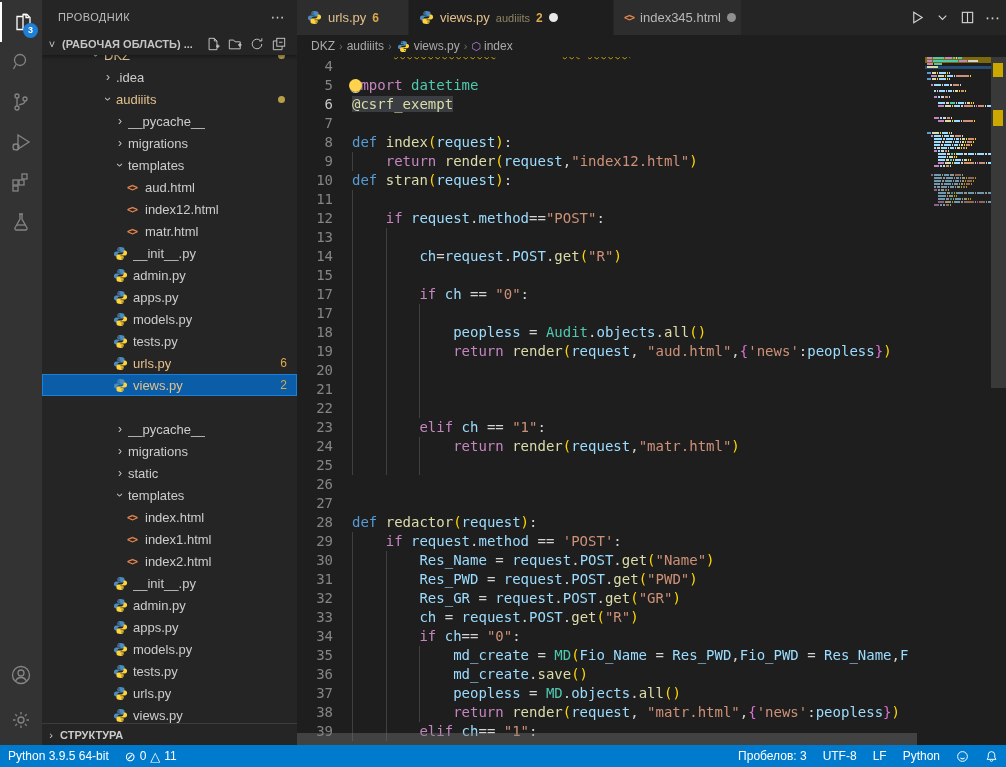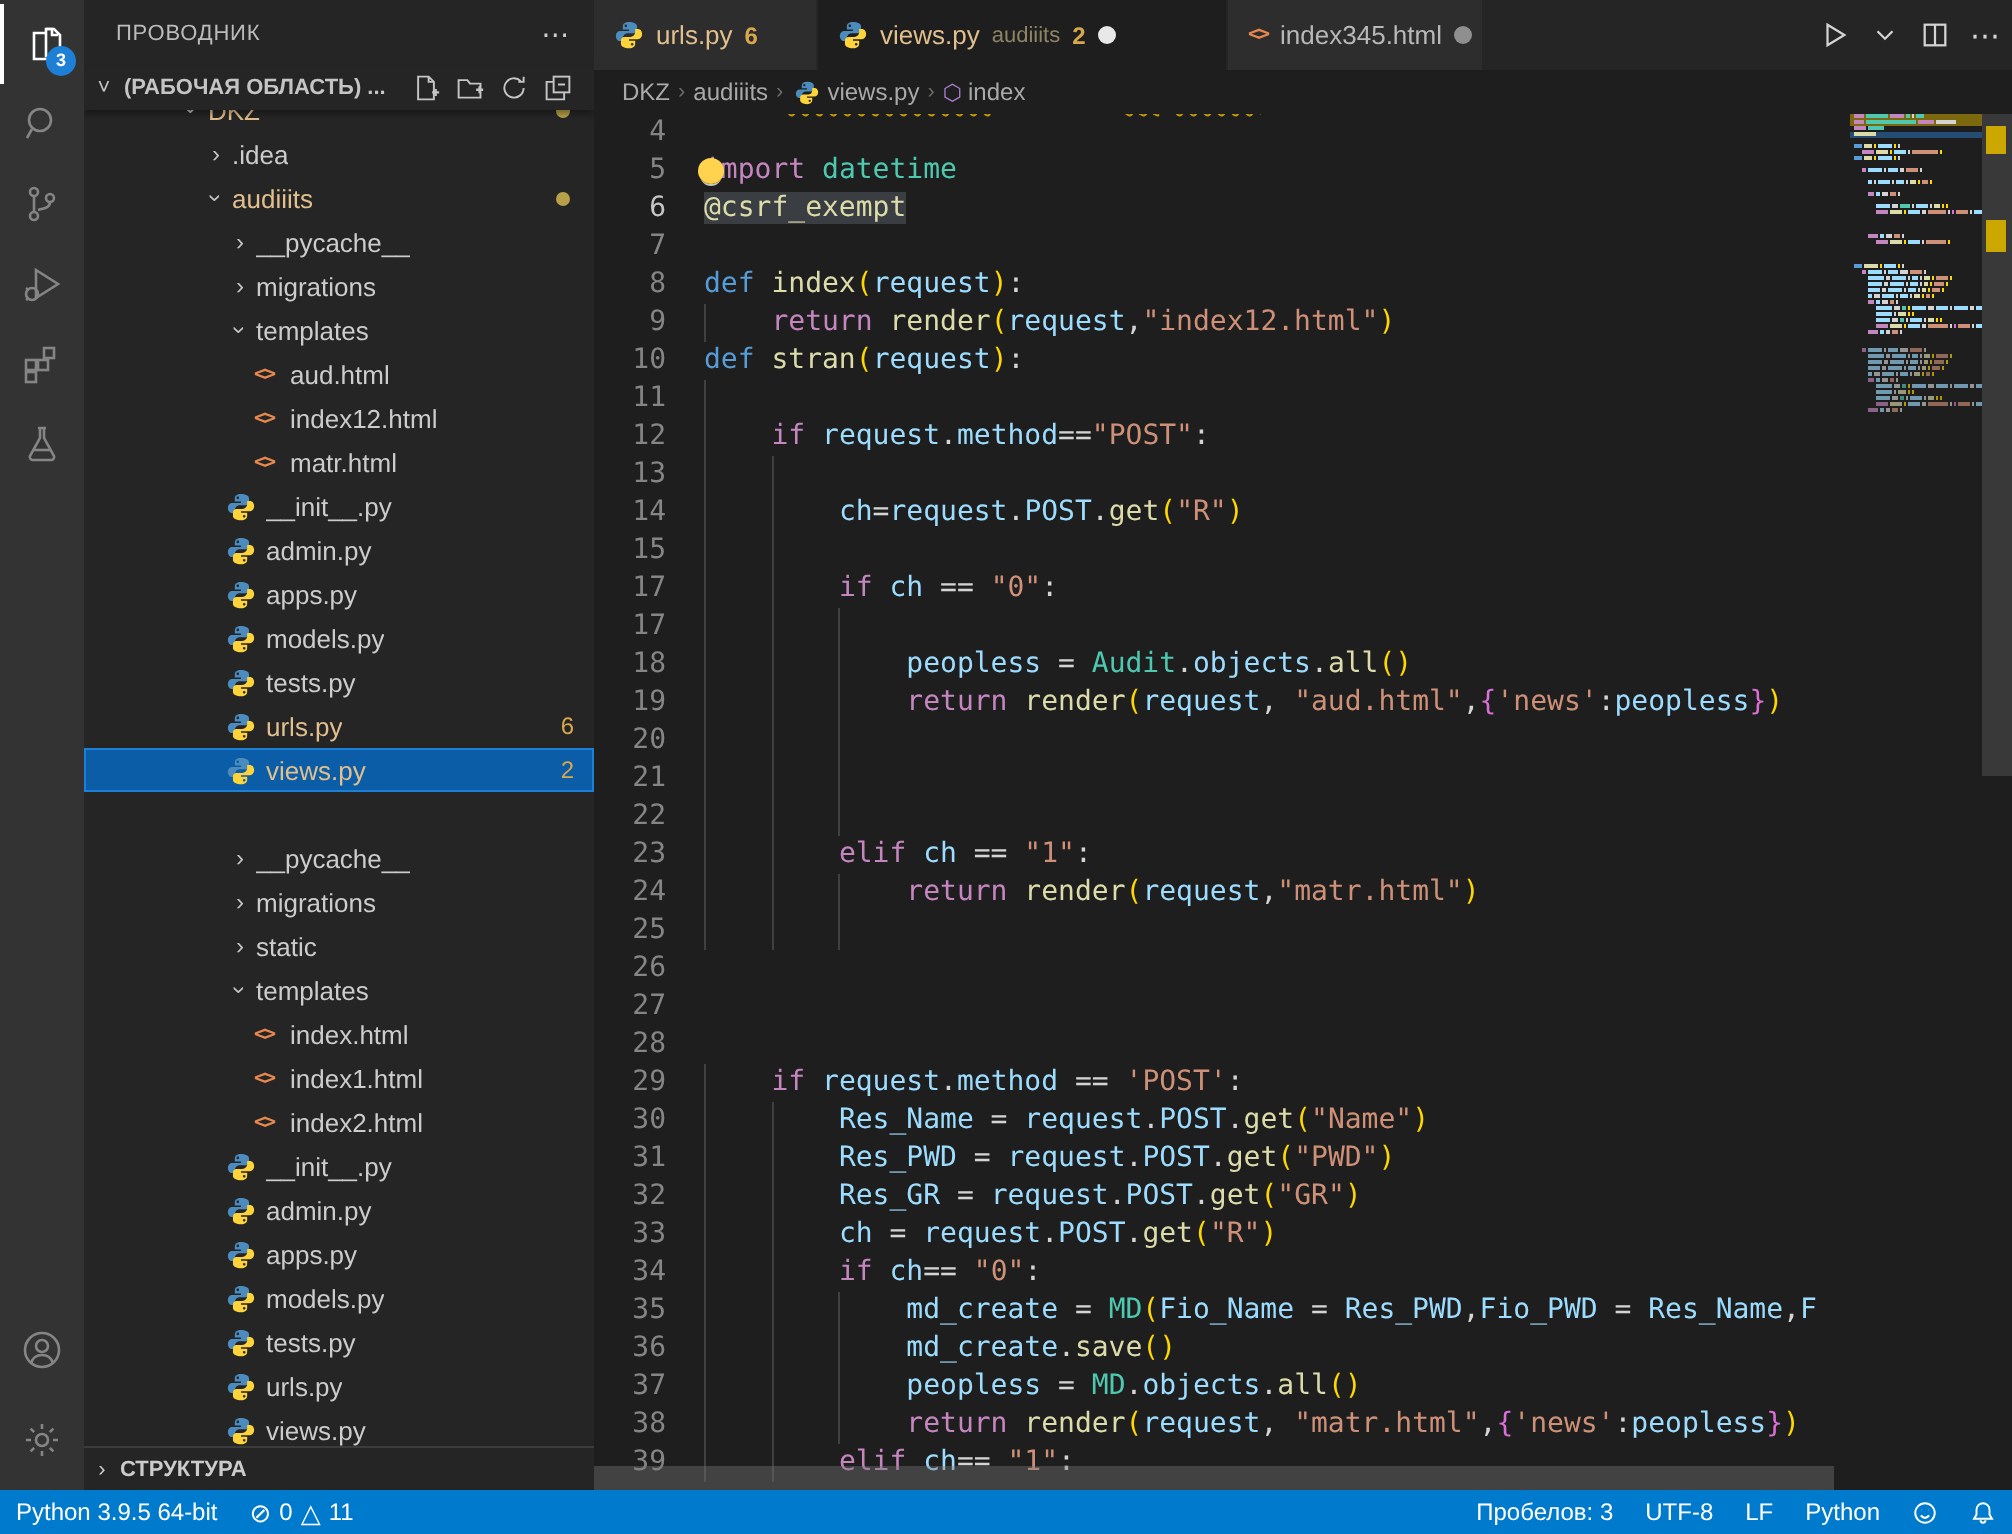--- a/index.html
+++ b/index.html
@@ -440,21 +440,21 @@
         <div class="cl" style="top: 273px;"><span class="gut">18</span><span class="guide" style="left:55px"></span><span class="guide" style="left:88.72px"></span><span class="guide" style="left:122.44px"></span><span class="txt" style="padding-left:101.16px"><span class="tk-v">peopless</span><span class="tk-p"> = </span><span class="tk-c">Audit</span><span class="tk-p">.</span><span class="tk-v">objects</span><span class="tk-p">.</span><span class="tk-f">all</span><span class="tk-b">(</span><span class="tk-b">)</span></span></div>
         <div class="cl" style="top: 292px;"><span class="gut">19</span><span class="guide" style="left:55px"></span><span class="guide" style="left:88.72px"></span><span class="guide" style="left:122.44px"></span><span class="txt" style="padding-left:101.16px"><span class="tk-k">return </span><span class="tk-f">render</span><span class="tk-b">(</span><span class="tk-v">request</span><span class="tk-p">, </span><span class="tk-s">"aud.html"</span><span class="tk-p">,</span><span class="tk-B">{</span><span class="tk-s">'news'</span><span class="tk-p">:</span><span class="tk-v">peopless</span><span class="tk-B">}</span><span class="tk-b">)</span></span></div>
         <div class="cl" style="top: 311px;"><span class="gut">20</span><span class="guide" style="left:55px"></span><span class="guide" style="left:88.72px"></span><span class="guide" style="left:122.44px"></span><span class="txt" style="padding-left:0px"></span></div>
         <div class="cl" style="top: 330px;"><span class="gut">21</span><span class="guide" style="left:55px"></span><span class="guide" style="left:88.72px"></span><span class="guide" style="left:122.44px"></span><span class="txt" style="padding-left:0px"></span></div>
         <div class="cl" style="top: 349px;"><span class="gut">22</span><span class="guide" style="left:55px"></span><span class="guide" style="left:88.72px"></span><span class="guide" style="left:122.44px"></span><span class="txt" style="padding-left:0px"></span></div>
         <div class="cl" style="top: 368px;"><span class="gut">23</span><span class="guide" style="left:55px"></span><span class="guide" style="left:88.72px"></span><span class="txt" style="padding-left:67.44px"><span class="tk-k">elif </span><span class="tk-v">ch</span><span class="tk-p"> == </span><span class="tk-s">"1"</span><span class="tk-p">:</span></span></div>
         <div class="cl" style="top: 387px;"><span class="gut">24</span><span class="guide" style="left:55px"></span><span class="guide" style="left:88.72px"></span><span class="guide" style="left:122.44px"></span><span class="txt" style="padding-left:101.16px"><span class="tk-k">return </span><span class="tk-f">render</span><span class="tk-b">(</span><span class="tk-v">request</span><span class="tk-p">,</span><span class="tk-s">"matr.html"</span><span class="tk-b">)</span></span></div>
         <div class="cl" style="top: 406px;"><span class="gut">25</span><span class="guide" style="left:55px"></span><span class="guide" style="left:88.72px"></span><span class="guide" style="left:122.44px"></span><span class="txt" style="padding-left:0px"></span></div>
         <div class="cl" style="top: 425px;"><span class="gut">26</span><span class="txt" style="padding-left:0px"></span></div>
         <div class="cl" style="top: 444px;"><span class="gut">27</span><span class="txt" style="padding-left:0px"></span></div>
-        <div class="cl" style="top: 463px;"><span class="gut">28</span></div>
+        <div class="cl" style="top: 463px;"><span class="gut">28</span><span class="txt" style="padding-left:0px"><span class="tk-d">def </span><span class="tk-f">redactor</span><span class="tk-b">(</span><span class="tk-v">request</span><span class="tk-b">)</span><span class="tk-p">:</span></span></div>
         <div class="cl" style="top: 482px;"><span class="gut">29</span><span class="guide" style="left:55px"></span><span class="txt" style="padding-left:33.72px"><span class="tk-k">if </span><span class="tk-v">request</span><span class="tk-p">.</span><span class="tk-v">method</span><span class="tk-p"> == </span><span class="tk-s">'POST'</span><span class="tk-p">:</span></span></div>
         <div class="cl" style="top: 501px;"><span class="gut">30</span><span class="guide" style="left:55px"></span><span class="guide" style="left:88.72px"></span><span class="txt" style="padding-left:67.44px"><span class="tk-v">Res_Name</span><span class="tk-p"> = </span><span class="tk-v">request</span><span class="tk-p">.</span><span class="tk-v">POST</span><span class="tk-p">.</span><span class="tk-f">get</span><span class="tk-b">(</span><span class="tk-s">"Name"</span><span class="tk-b">)</span></span></div>
         <div class="cl" style="top: 520px;"><span class="gut">31</span><span class="guide" style="left:55px"></span><span class="guide" style="left:88.72px"></span><span class="txt" style="padding-left:67.44px"><span class="tk-v">Res_PWD</span><span class="tk-p"> = </span><span class="tk-v">request</span><span class="tk-p">.</span><span class="tk-v">POST</span><span class="tk-p">.</span><span class="tk-f">get</span><span class="tk-b">(</span><span class="tk-s">"PWD"</span><span class="tk-b">)</span></span></div>
         <div class="cl" style="top: 539px;"><span class="gut">32</span><span class="guide" style="left:55px"></span><span class="guide" style="left:88.72px"></span><span class="txt" style="padding-left:67.44px"><span class="tk-v">Res_GR</span><span class="tk-p"> = </span><span class="tk-v">request</span><span class="tk-p">.</span><span class="tk-v">POST</span><span class="tk-p">.</span><span class="tk-f">get</span><span class="tk-b">(</span><span class="tk-s">"GR"</span><span class="tk-b">)</span></span></div>
         <div class="cl" style="top: 558px;"><span class="gut">33</span><span class="guide" style="left:55px"></span><span class="guide" style="left:88.72px"></span><span class="txt" style="padding-left:67.44px"><span class="tk-v">ch</span><span class="tk-p"> = </span><span class="tk-v">request</span><span class="tk-p">.</span><span class="tk-v">POST</span><span class="tk-p">.</span><span class="tk-f">get</span><span class="tk-b">(</span><span class="tk-s">"R"</span><span class="tk-b">)</span></span></div>
         <div class="cl" style="top: 577px;"><span class="gut">34</span><span class="guide" style="left:55px"></span><span class="guide" style="left:88.72px"></span><span class="txt" style="padding-left:67.44px"><span class="tk-k">if </span><span class="tk-v">ch</span><span class="tk-p">== </span><span class="tk-s">"0"</span><span class="tk-p">:</span></span></div>
         <div class="cl" style="top: 596px;"><span class="gut">35</span><span class="guide" style="left:55px"></span><span class="guide" style="left:88.72px"></span><span class="guide" style="left:122.44px"></span><span class="txt" style="padding-left:101.16px"><span class="tk-v">md_create</span><span class="tk-p"> = </span><span class="tk-c">MD</span><span class="tk-b">(</span><span class="tk-v">Fio_Name</span><span class="tk-p"> = </span><span class="tk-v">Res_PWD</span><span class="tk-p">,</span><span class="tk-v">Fio_PWD</span><span class="tk-p"> = </span><span class="tk-v">Res_Name</span><span class="tk-p">,</span><span class="tk-v">F</span></span></div>
         <div class="cl" style="top: 615px;"><span class="gut">36</span><span class="guide" style="left:55px"></span><span class="guide" style="left:88.72px"></span><span class="guide" style="left:122.44px"></span><span class="txt" style="padding-left:101.16px"><span class="tk-v">md_create</span><span class="tk-p">.</span><span class="tk-f">save</span><span class="tk-b">(</span><span class="tk-b">)</span></span></div>
         <div class="cl" style="top: 634px;"><span class="gut">37</span><span class="guide" style="left:55px"></span><span class="guide" style="left:88.72px"></span><span class="guide" style="left:122.44px"></span><span class="txt" style="padding-left:101.16px"><span class="tk-v">peopless</span><span class="tk-p"> = </span><span class="tk-c">MD</span><span class="tk-p">.</span><span class="tk-v">objects</span><span class="tk-p">.</span><span class="tk-f">all</span><span class="tk-b">(</span><span class="tk-b">)</span></span></div>
         <div class="cl" style="top: 653px;"><span class="gut">38</span><span class="guide" style="left:55px"></span><span class="guide" style="left:88.72px"></span><span class="guide" style="left:122.44px"></span><span class="txt" style="padding-left:101.16px"><span class="tk-k">return </span><span class="tk-f">render</span><span class="tk-b">(</span><span class="tk-v">request</span><span class="tk-p">, </span><span class="tk-s">"matr.html"</span><span class="tk-p">,</span><span class="tk-B">{</span><span class="tk-s">'news'</span><span class="tk-p">:</span><span class="tk-v">peopless</span><span class="tk-B">}</span><span class="tk-b">)</span></span></div>

